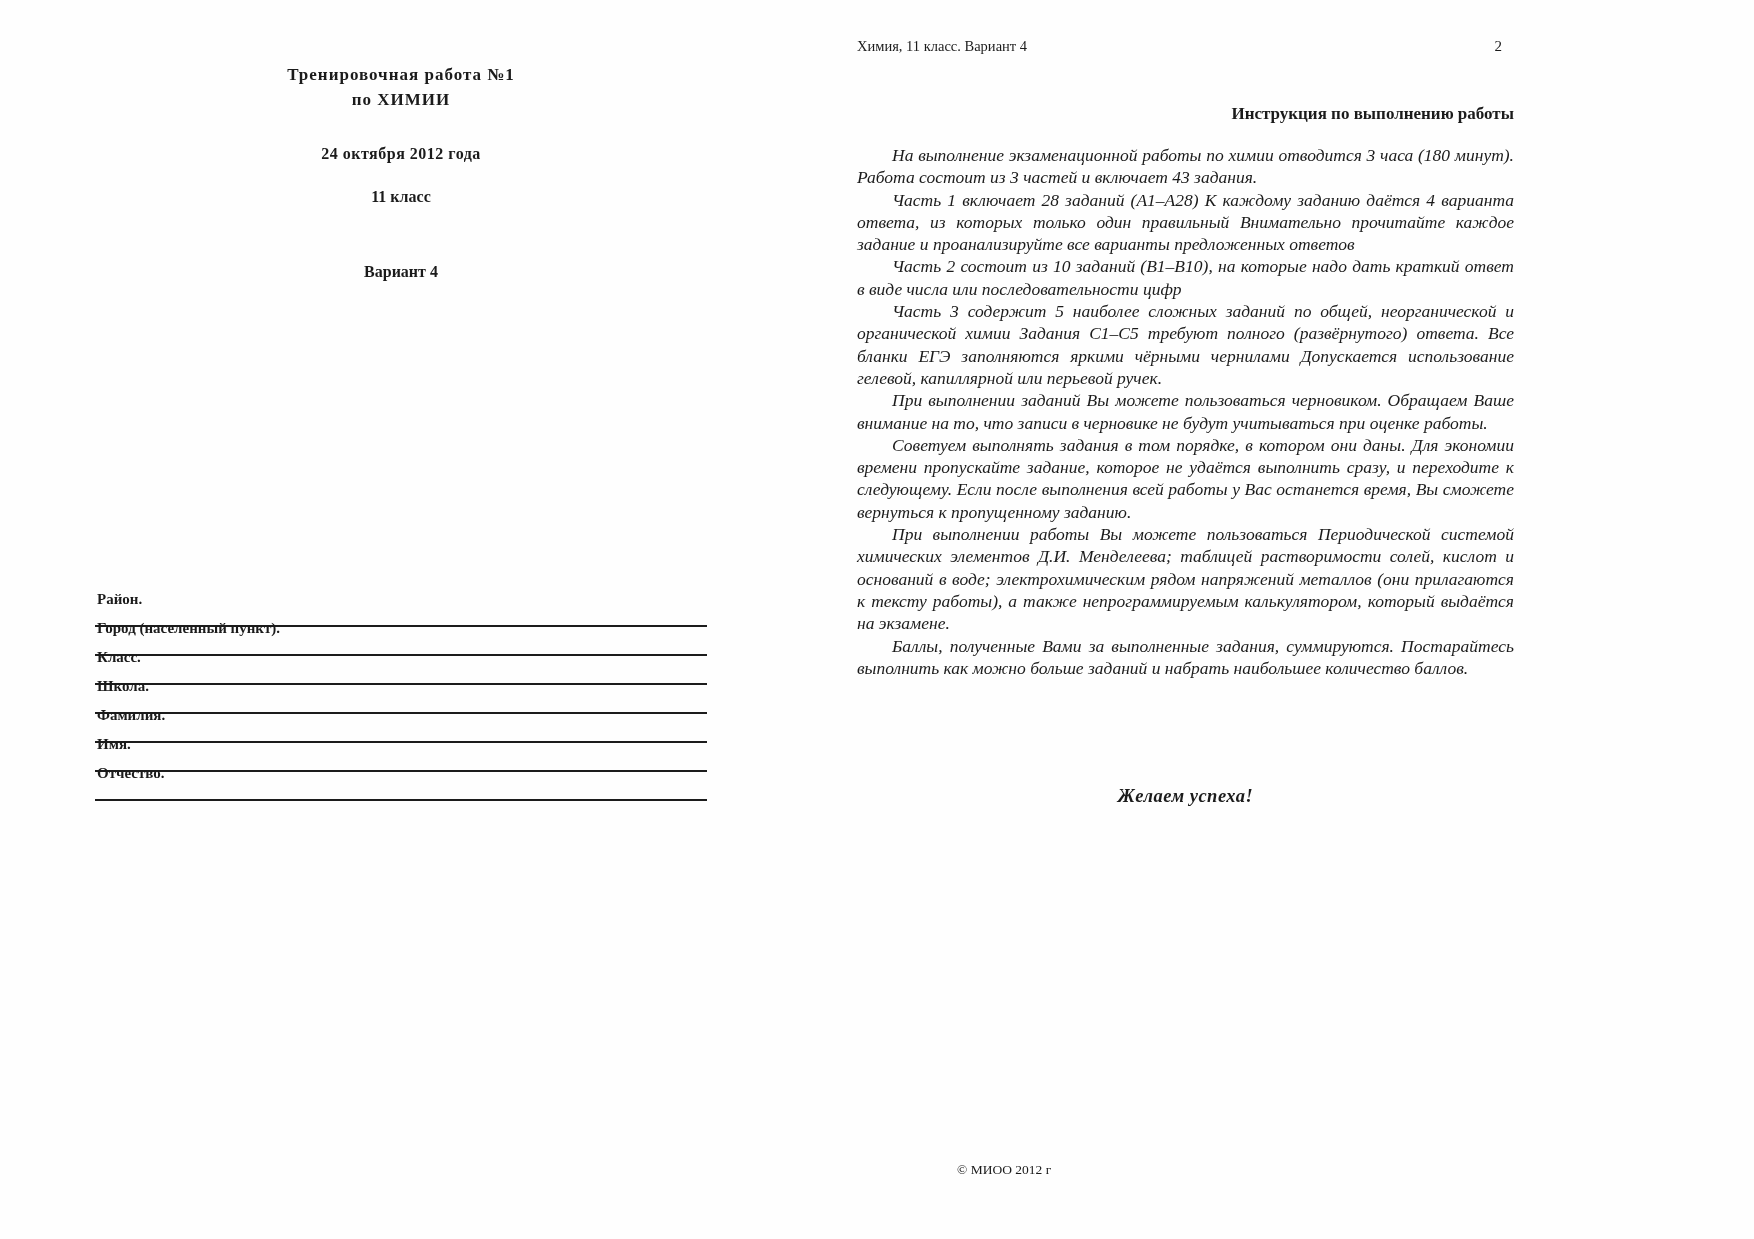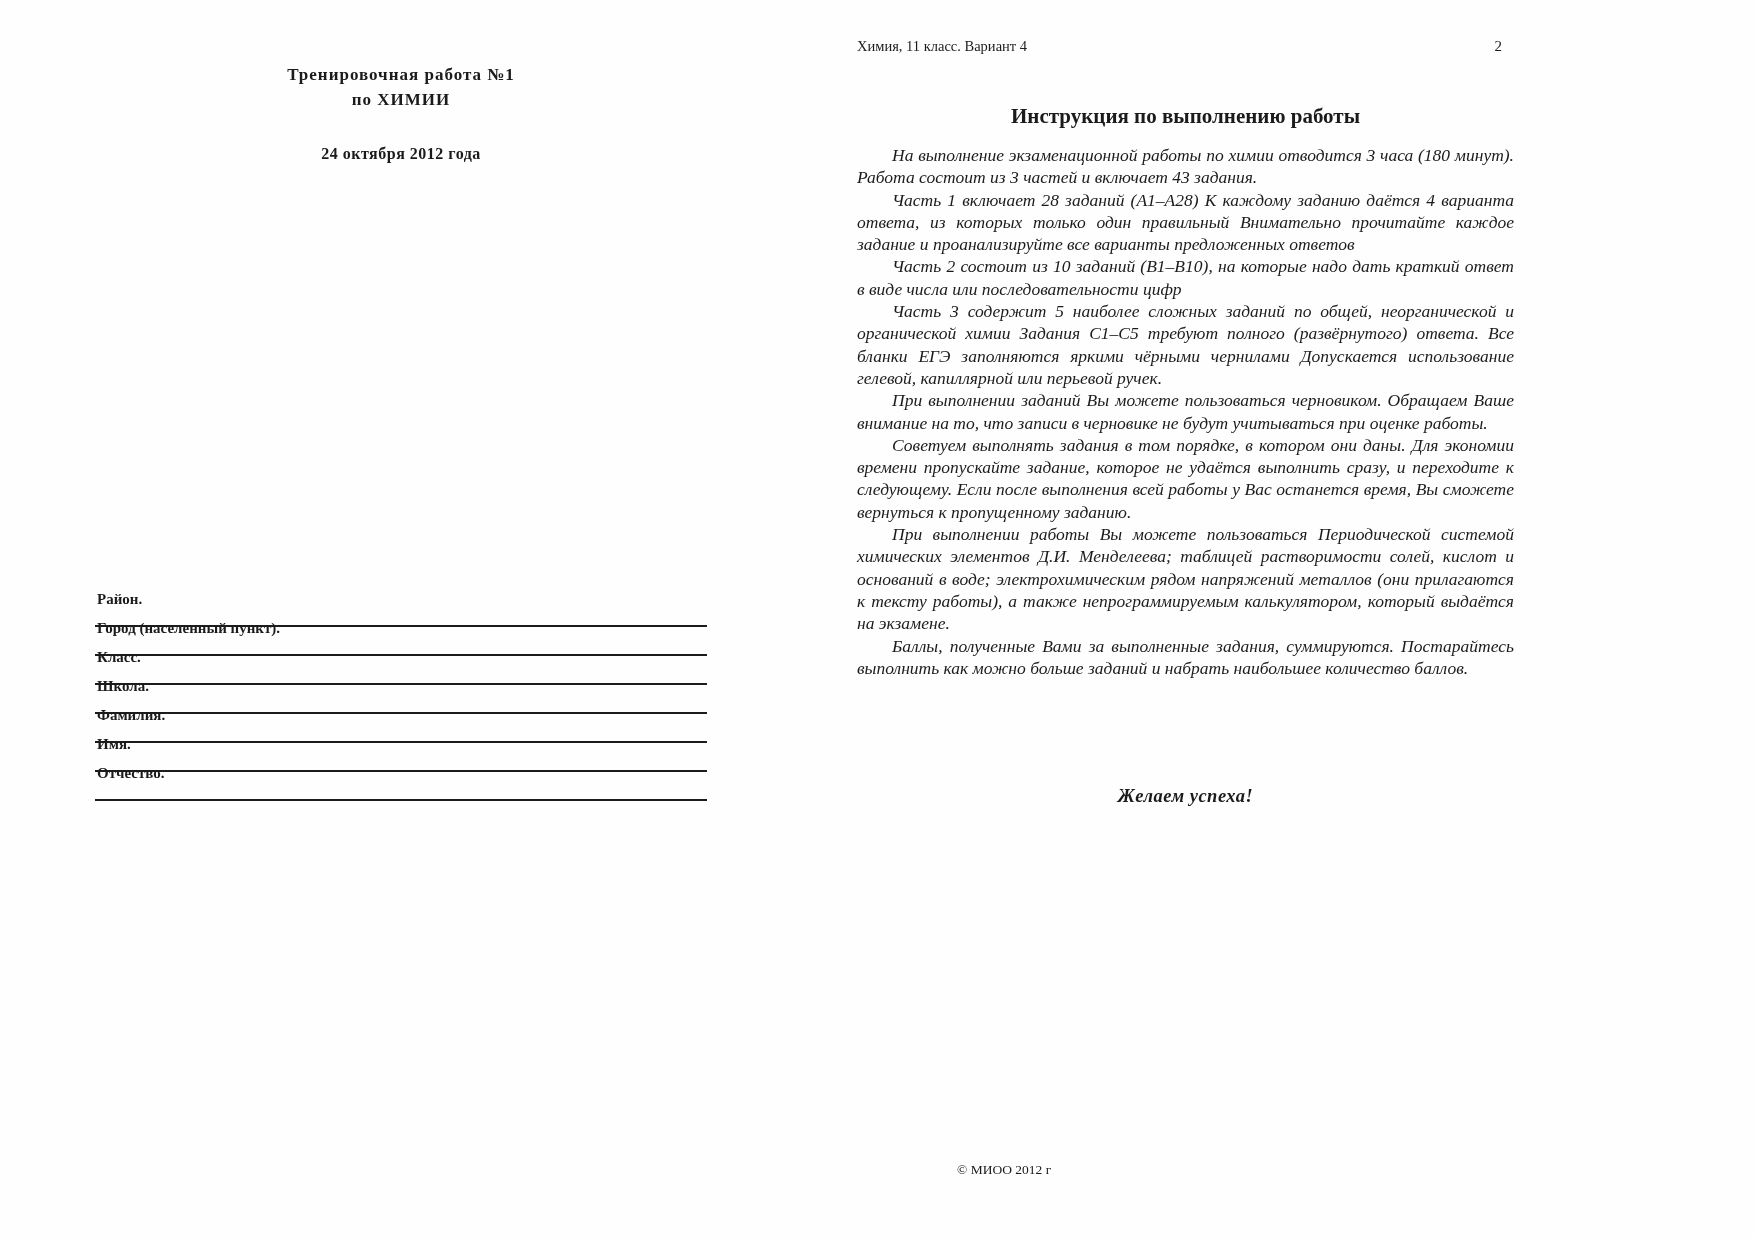--- a/index.html
+++ b/index.html
@@ -56,21 +56,21 @@
   .rp-running-head {
     position: absolute; top: 38px; left: 0;
     font-size: 14.5px;
   }
   .rp-page-number {
     position: absolute; top: 38px; right: 12px;
     font-size: 15px;
   }
   .rp-heading {
     position: absolute; top: 104px; left: 0; width: 100%;
-    text-align: center; font-weight: bold; font-size: 21px;
+    text-align: right; font-weight: bold; font-size: 17px;
   }
   .rp-body {
     position: absolute; top: 144px; left: 0; width: 657px;
   }
   .rp-body p {
     margin: 0;
     font-size: 17.5px;
     line-height: 22.3px;
     text-align: justify;
     text-indent: 35px;
@@ -88,20 +88,22 @@
 </style>
 </head>
 <body>
 
 <div class="left-page">
   <div class="lp-title">
     <div>Тренировочная работа №1</div>
     <div>по ХИМИИ</div>
   </div>
   <div class="lp-date">24 октября  2012 года</div>
+  <div class="lp-grade">11 класс</div>
+  <div class="lp-variant">Вариант 4</div>
 
   <div class="lp-fields">
     <div class="field-row">
       <span class="field-label">Район.</span>
     </div>
     <div class="field-row">
       <span class="field-label">Город (населенный пункт).</span>
     </div>
     <div class="field-row">
       <span class="field-label">Класс.</span>

